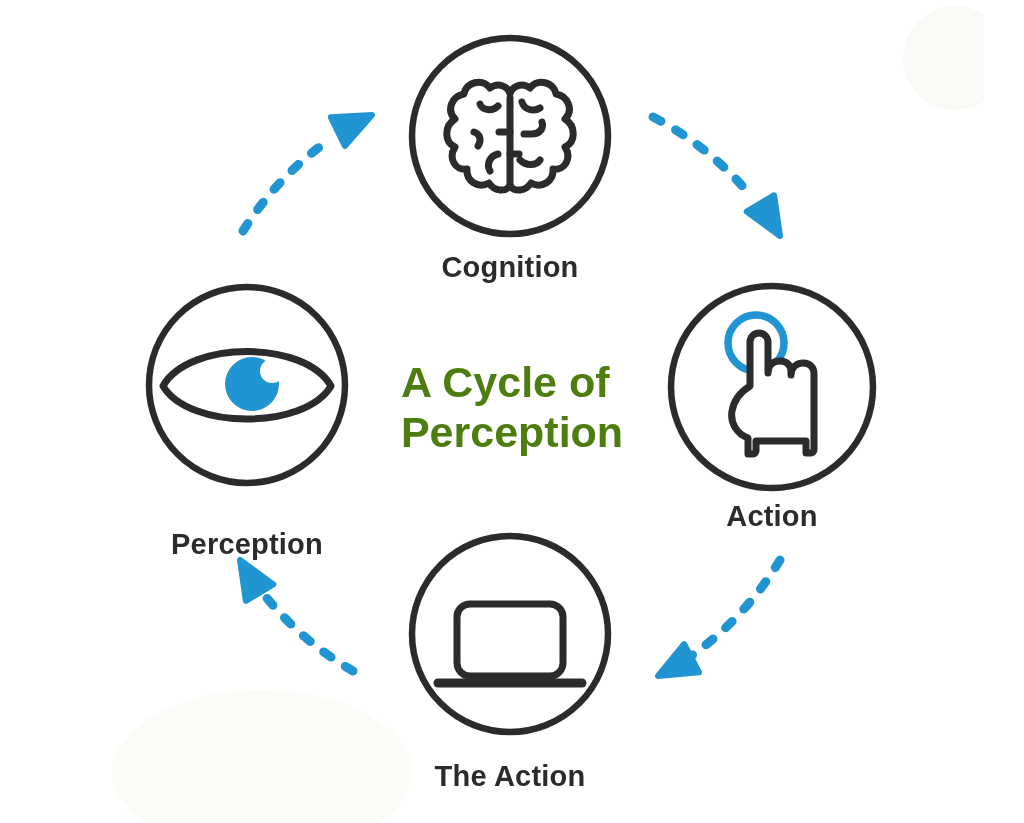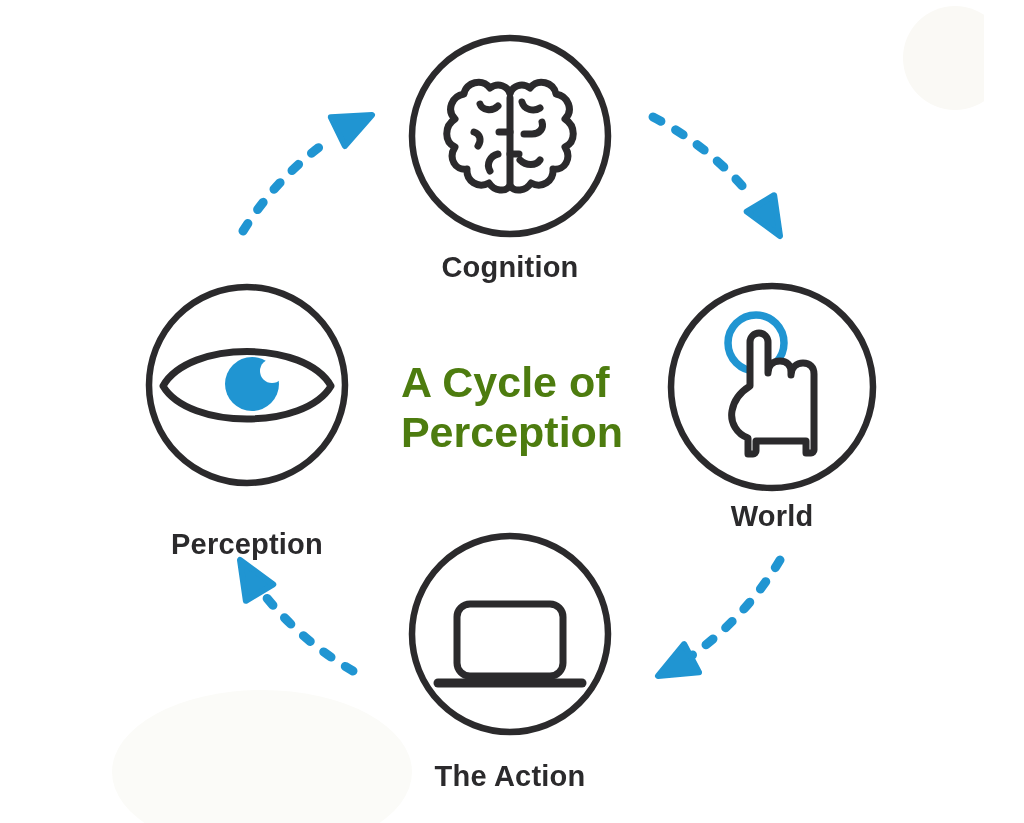--- a/index.html
+++ b/index.html
@@ -121,21 +121,21 @@
     </g>
 
     <g transform="translate(510,640)" stroke="#2b2a2c" fill="none">
       <rect x="-53" y="-36" width="106" height="72" rx="13" stroke-width="7"></rect>
       <line x1="-72" y1="43" x2="72" y2="43" stroke-width="9" stroke-linecap="round"></line>
     </g>
   </svg>
 
   <div class="node-label lbl-cognition">Cognition</div>
   <div class="node-label lbl-perception">Perception</div>
-  <div class="node-label lbl-action">World</div>
+  <div class="node-label lbl-action">Action</div>
   <div class="node-label lbl-world">The Action</div>
 
   <div class="center-title">
     <div>A Cycle of</div>
     <div>Perception</div>
   </div>
 
 </div>
 
 </body></html>

